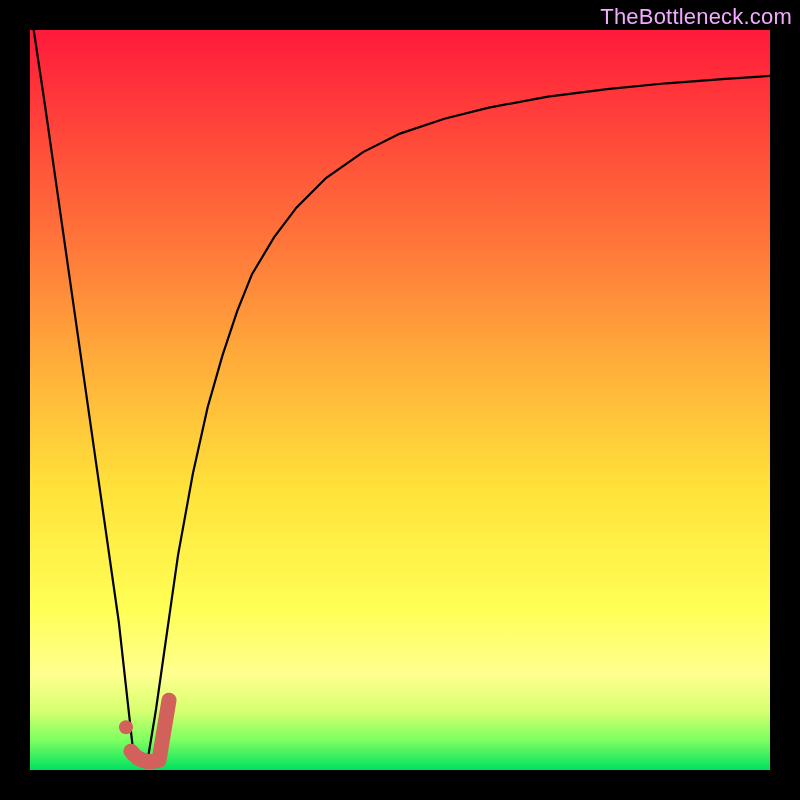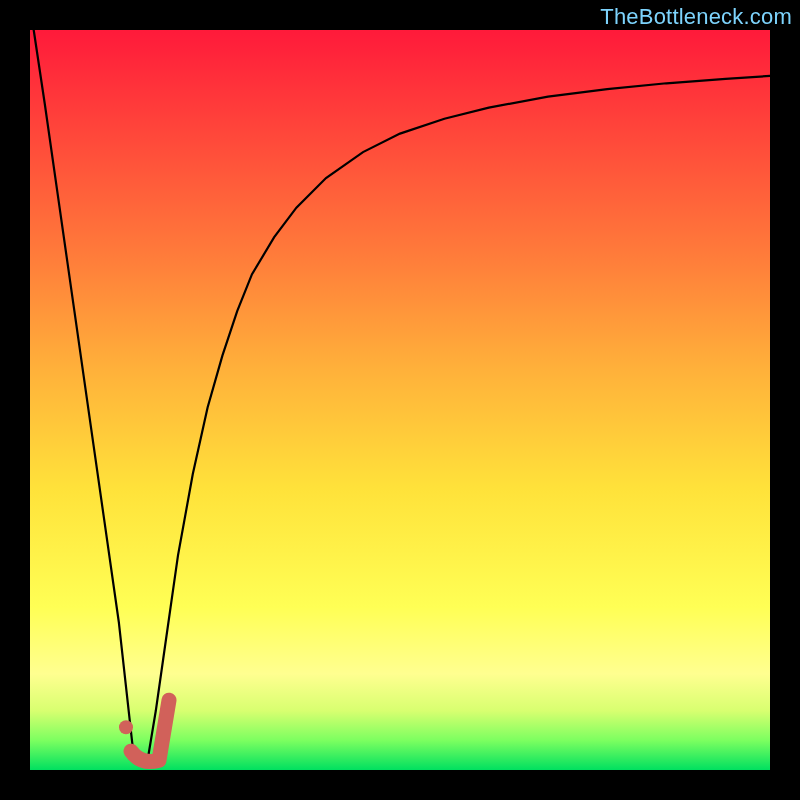--- a/index.html
+++ b/index.html
@@ -36,21 +36,21 @@
       #d8ff70 92%,
       #7cff60 96%,
       #00e060 100%
     );
     overflow: hidden;
   }
   .watermark {
     position: absolute;
     top: 4px;
     right: 8px;
-    color: #7dd3fc;
+    color: #f0abfc;
     font-size: 22px;
     font-weight: 500;
     letter-spacing: 0.2px;
   }
   svg.overlay {
     position: absolute;
     left: 30px;
     top: 30px;
     width: 740px;
     height: 740px;

